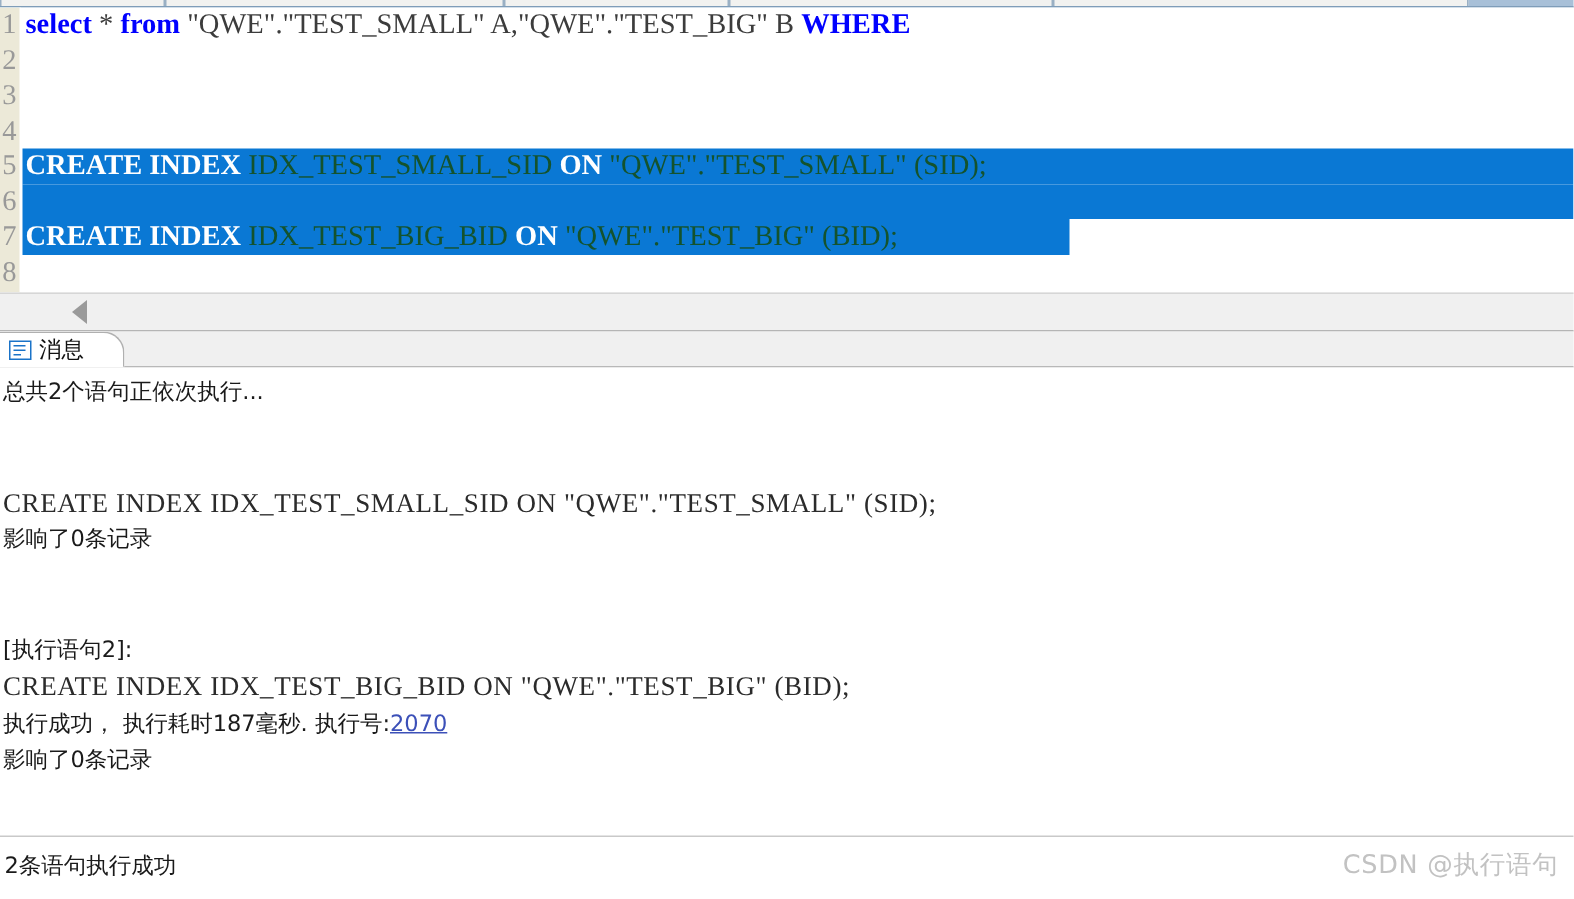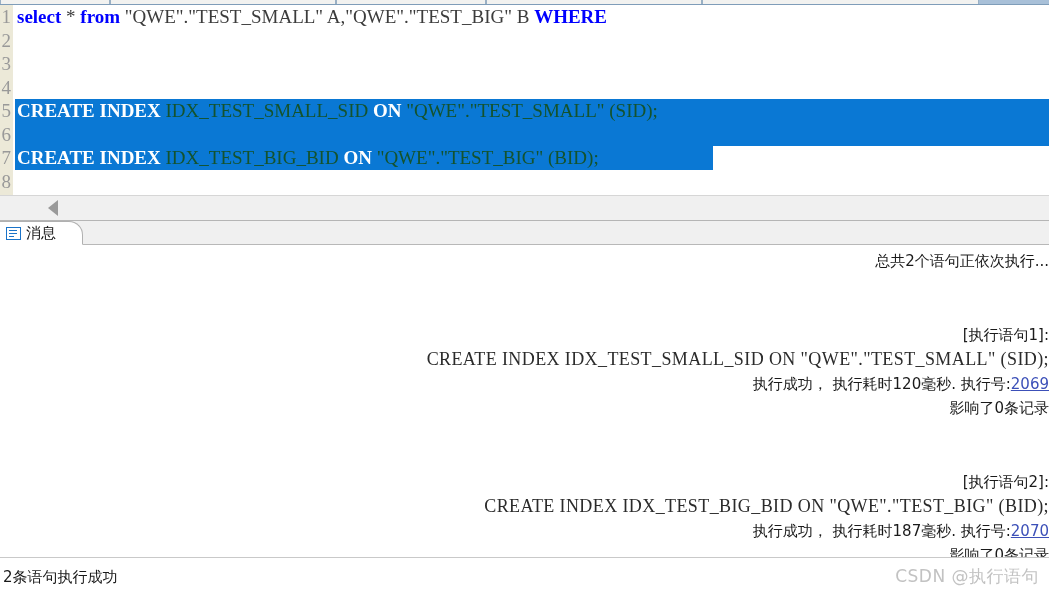--- a/index.html
+++ b/index.html
@@ -168,21 +168,20 @@
     padding: 4px 0 0 2px;
     box-sizing: border-box;
   }
   .msg-line {
     height: 24.5px;
     line-height: 24.5px;
     white-space: pre;
     font-family: "DejaVu Sans", sans-serif;
     font-size: 15px;
     color: #1a1a1a;
-    text-align: right;
   }
   .msg-line.mono {
     font-family: "Liberation Serif", serif;
     font-size: 18px;
     color: #2b2b2b;
     letter-spacing: 0.4px;
   }
   .msg-line.blank { height: 24.5px; }
   .exec-link {
     color: #3c50b8;
@@ -259,23 +258,21 @@
         <i></i>
     </span>
     <span id="msg-tab-label">消息</span>
   </div>
 </div>
 
 <div id="msg-pane">
     <div class="msg-line">总共2个语句正依次执行...</div>
     <div class="msg-line blank"></div>
     <div class="msg-line blank"></div>
-    <div class="msg-line">[执行语句1]:</div>
     <div class="msg-line mono">CREATE INDEX IDX_TEST_SMALL_SID ON "QWE"."TEST_SMALL" (SID);</div>
-    <div class="msg-line"><span>执行成功， 执行耗时120毫秒. 执行号:</span><span class="exec-link">2069</span></div>
     <div class="msg-line">影响了0条记录</div>
     <div class="msg-line blank"></div>
     <div class="msg-line blank"></div>
     <div class="msg-line">[执行语句2]:</div>
     <div class="msg-line mono">CREATE INDEX IDX_TEST_BIG_BID ON "QWE"."TEST_BIG" (BID);</div>
     <div class="msg-line"><span>执行成功， 执行耗时187毫秒. 执行号:</span><span class="exec-link">2070</span></div>
     <div class="msg-line">影响了0条记录</div>
   </div>
 
 <div id="statusbar">

